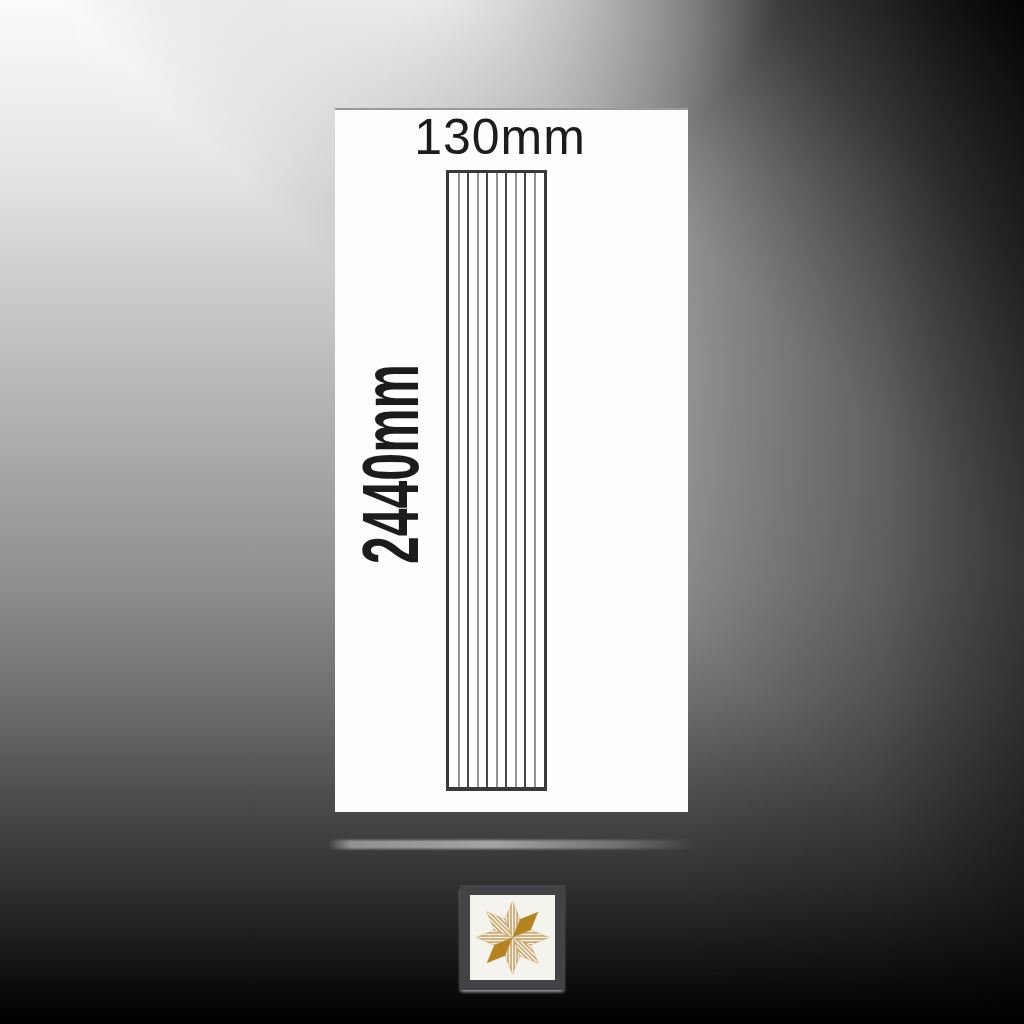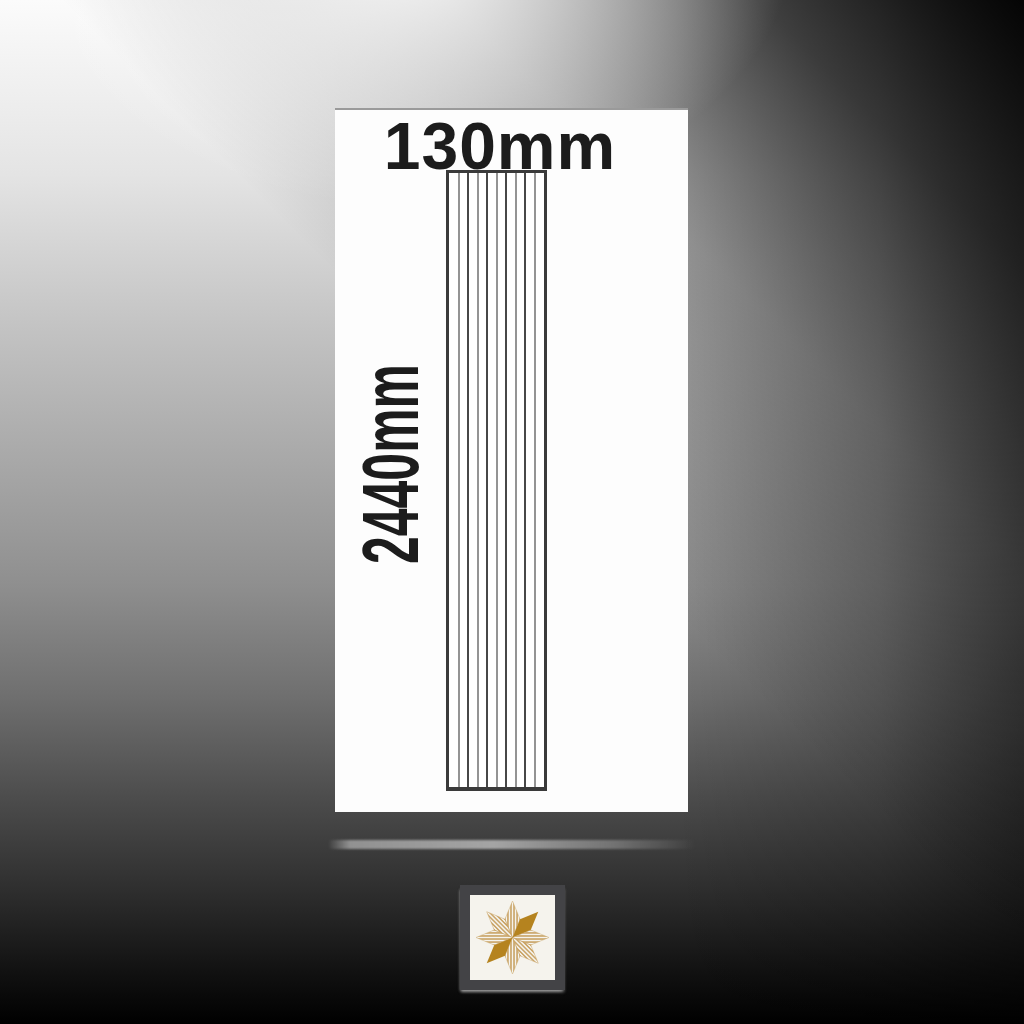--- a/index.html
+++ b/index.html
@@ -13,21 +13,21 @@
       linear-gradient(180deg,#fbfbfb 0%,#e4e4e4 17%,#c3c3c3 32%,#a6a6a6 46%,#8f8f8f 57%,#6f6f6f 68%,#4c4c4c 78%,#2e2e2e 87%,#111 95%,#000 100%);
   }
   .card{
     position:absolute;left:335px;top:108px;width:353px;height:704px;
     background:var(--card-bg,#fdfdfd);
     border-top:2px solid var(--card-top-line,#9a9a9a);
     box-sizing:border-box;
   }
   .dim-width{
     position:absolute;left:0;top:-2px;width:330px;text-align:center;
-    font-size:66px;font-weight:bold;letter-spacing:1px;
+    font-size:50px;font-weight:normal;letter-spacing:1px;
     color:var(--label-ink,#1c1c1c);
   }
   .dim-height{
     position:absolute;left:56px;top:354px;white-space:nowrap;
     transform:translate(-50%,-50%) rotate(-90deg) scaleY(1.6);
     font-size:50px;font-weight:bold;letter-spacing:0;
     color:var(--label-ink,#1c1c1c);
   }
   .fluted-panel{
     position:absolute;left:111px;top:60px;width:101px;height:621px;

